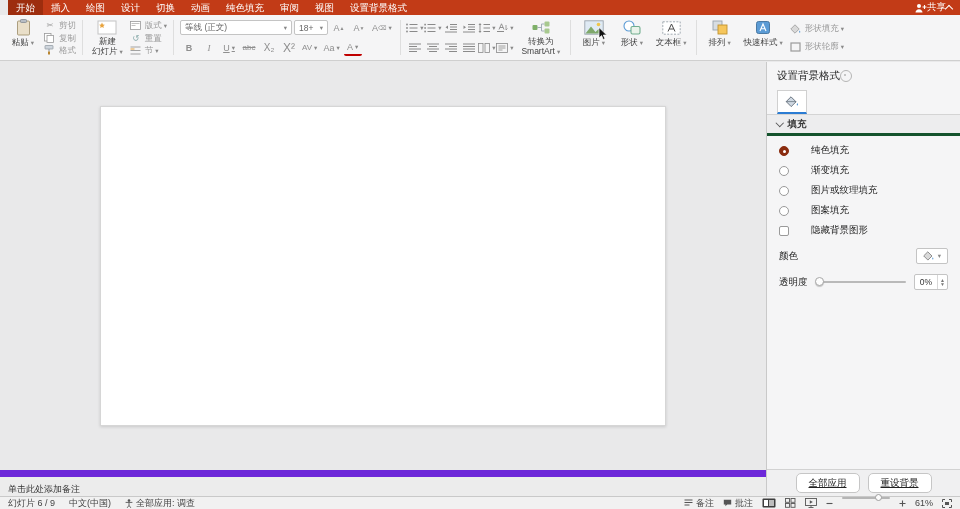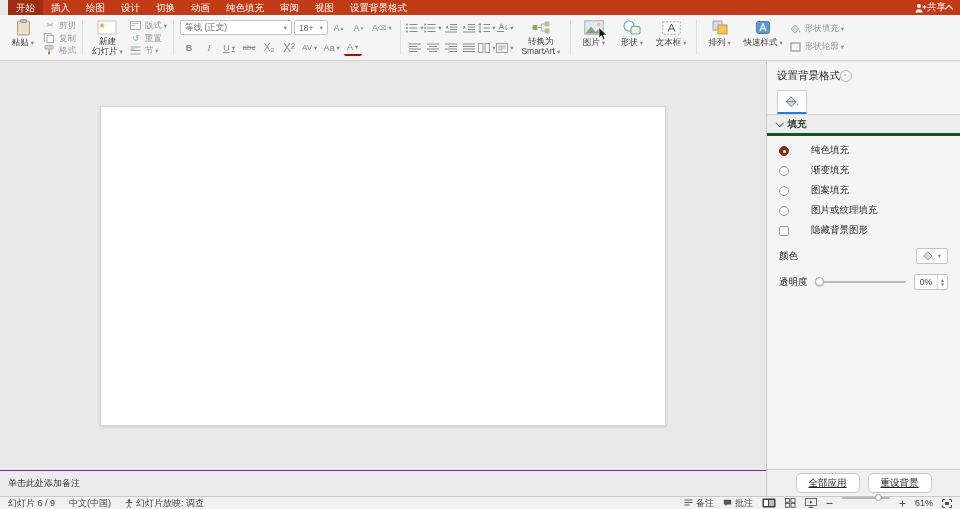--- a/index.html
+++ b/index.html
@@ -32,21 +32,21 @@
   .fbtn.und{text-decoration:underline;}
   .fbtn.stk{text-decoration:line-through;font-size:8px;}
   .fcol{border-bottom:2px solid #c00000;line-height:10px;}
   .mi svg{display:block;}
   .rowline{display:flex;align-items:center;gap:2px;height:17px;}
   .ribcol{display:flex;flex-direction:column;justify-content:space-between;padding:2px 0;text-align:center;}
   .iconbtn{width:16px;height:15px;display:flex;align-items:center;justify-content:center;border-radius:2px;cursor:default;}
   
   .canvas{position:absolute;left:0;top:62px;right:194px;bottom:39px;background:#e9e9ea;overflow:hidden;}
   .slide{width:566px;height:320px;margin:44px auto 0;background:#ffffff;border:1px solid #d6d6d6;box-shadow:0 1px 3px rgba(0,0,0,0.14);box-sizing:border-box;}
-  .notes{position:absolute;left:0;right:194px;bottom:13px;height:26px;border-top:1px solid #6d28d9;background:#ececec;font-size:9px;color:#333;padding:6px 0 0 8px;box-sizing:border-box;}
+  .notes{position:absolute;left:0;right:194px;bottom:13px;height:26px;border-top:7px solid #6d28d9;background:#ececec;font-size:9px;color:#333;padding:6px 0 0 8px;box-sizing:border-box;}
   
   .panel{position:absolute;top:62px;right:0;width:194px;bottom:13px;background:#f5f5f6;border-left:1px solid #c9c9c9;box-sizing:border-box;font-size:9.5px;}
   .panel-header{display:flex;align-items:center;justify-content:flex-start;padding:7px 10px 4px 10px;font-size:10.5px;font-weight:normal;color:#222;}
   .gear{width:10px;height:10px;border:1px solid #b5b5b5;border-radius:50%;position:relative;}
   .gear::after{content:"";position:absolute;left:3px;top:3px;width:2px;height:2px;background:#b5b5b5;border-radius:50%;}
   .panel-tabs{padding:0 10px;border-bottom:1px solid #d4d4d4;height:27px;display:flex;align-items:flex-end;}
   .ptab{width:30px;height:24px;background:#fff;border:1px solid #d0d0d0;border-bottom:2px solid #2b7cd3;display:flex;align-items:center;justify-content:center;box-sizing:border-box;}
   .sect{height:18px;background:#ededee;border-bottom:3px solid #14532d;display:flex;align-items:center;gap:5px;padding:0 10px;font-weight:bold;color:#333;}
   .chev-dn{width:4.5px;height:4.5px;border-right:1.3px solid #555;border-bottom:1.3px solid #555;transform:rotate(45deg);margin-top:-2px;}
   .optlist{padding:8px 12px 2px 12px;display:flex;flex-direction:column;gap:7px;}
@@ -440,25 +440,25 @@
     <div class="opt">
       <span class="radio sel"></span>
       <span>纯色填充</span>
     </div>
     <div class="opt">
       <span class="radio"></span>
       <span>渐变填充</span>
     </div>
     <div class="opt">
       <span class="radio"></span>
-      <span>图案填充</span>
+      <span>图片或纹理填充</span>
     </div>
     <div class="opt">
       <span class="radio"></span>
-      <span>图片或纹理填充</span>
+      <span>图案填充</span>
     </div>
     <div class="opt">
       <span class="cbox"></span>
       <span>隐藏背景图形</span>
     </div>
   </div>
 
   <div class="prow" style="margin-top:4px;">
     <span>颜色</span>
     <div class="colorbtn dd">
@@ -494,21 +494,21 @@
 <div class="statusbar">
   <span class="sb-item">幻灯片 6 / 9</span>
   <span class="sb-item">中文(中国)</span>
   <span class="sb-item">
     <span style="display:flex;">
       <svg width="8" height="9" viewBox="0 0 8 9">
           <circle cx="4" cy="1.6" r="1.3" fill="#555"></circle>
           <path d="M0.6 3.4h6.8M4 3.4v3M4 6.4L2.2 8.8M4 6.4l1.8 2.4" stroke="#555" stroke-width="0.9" fill="none"></path>
         </svg>
     </span>
-    <span>幻灯片放映: 调查</span>
+    <span>全部应用: 调查</span>
   </span>
 
   <span class="sb-right">
     <span class="sb-item">
       <span style="display:flex;">
         <svg width="9" height="8" viewBox="0 0 9 8">
             <path d="M0.5 1h8M0.5 3.5h8M0.5 6h5" stroke="#555" stroke-width="1"></path>
           </svg>
       </span>
       <span>备注</span>

